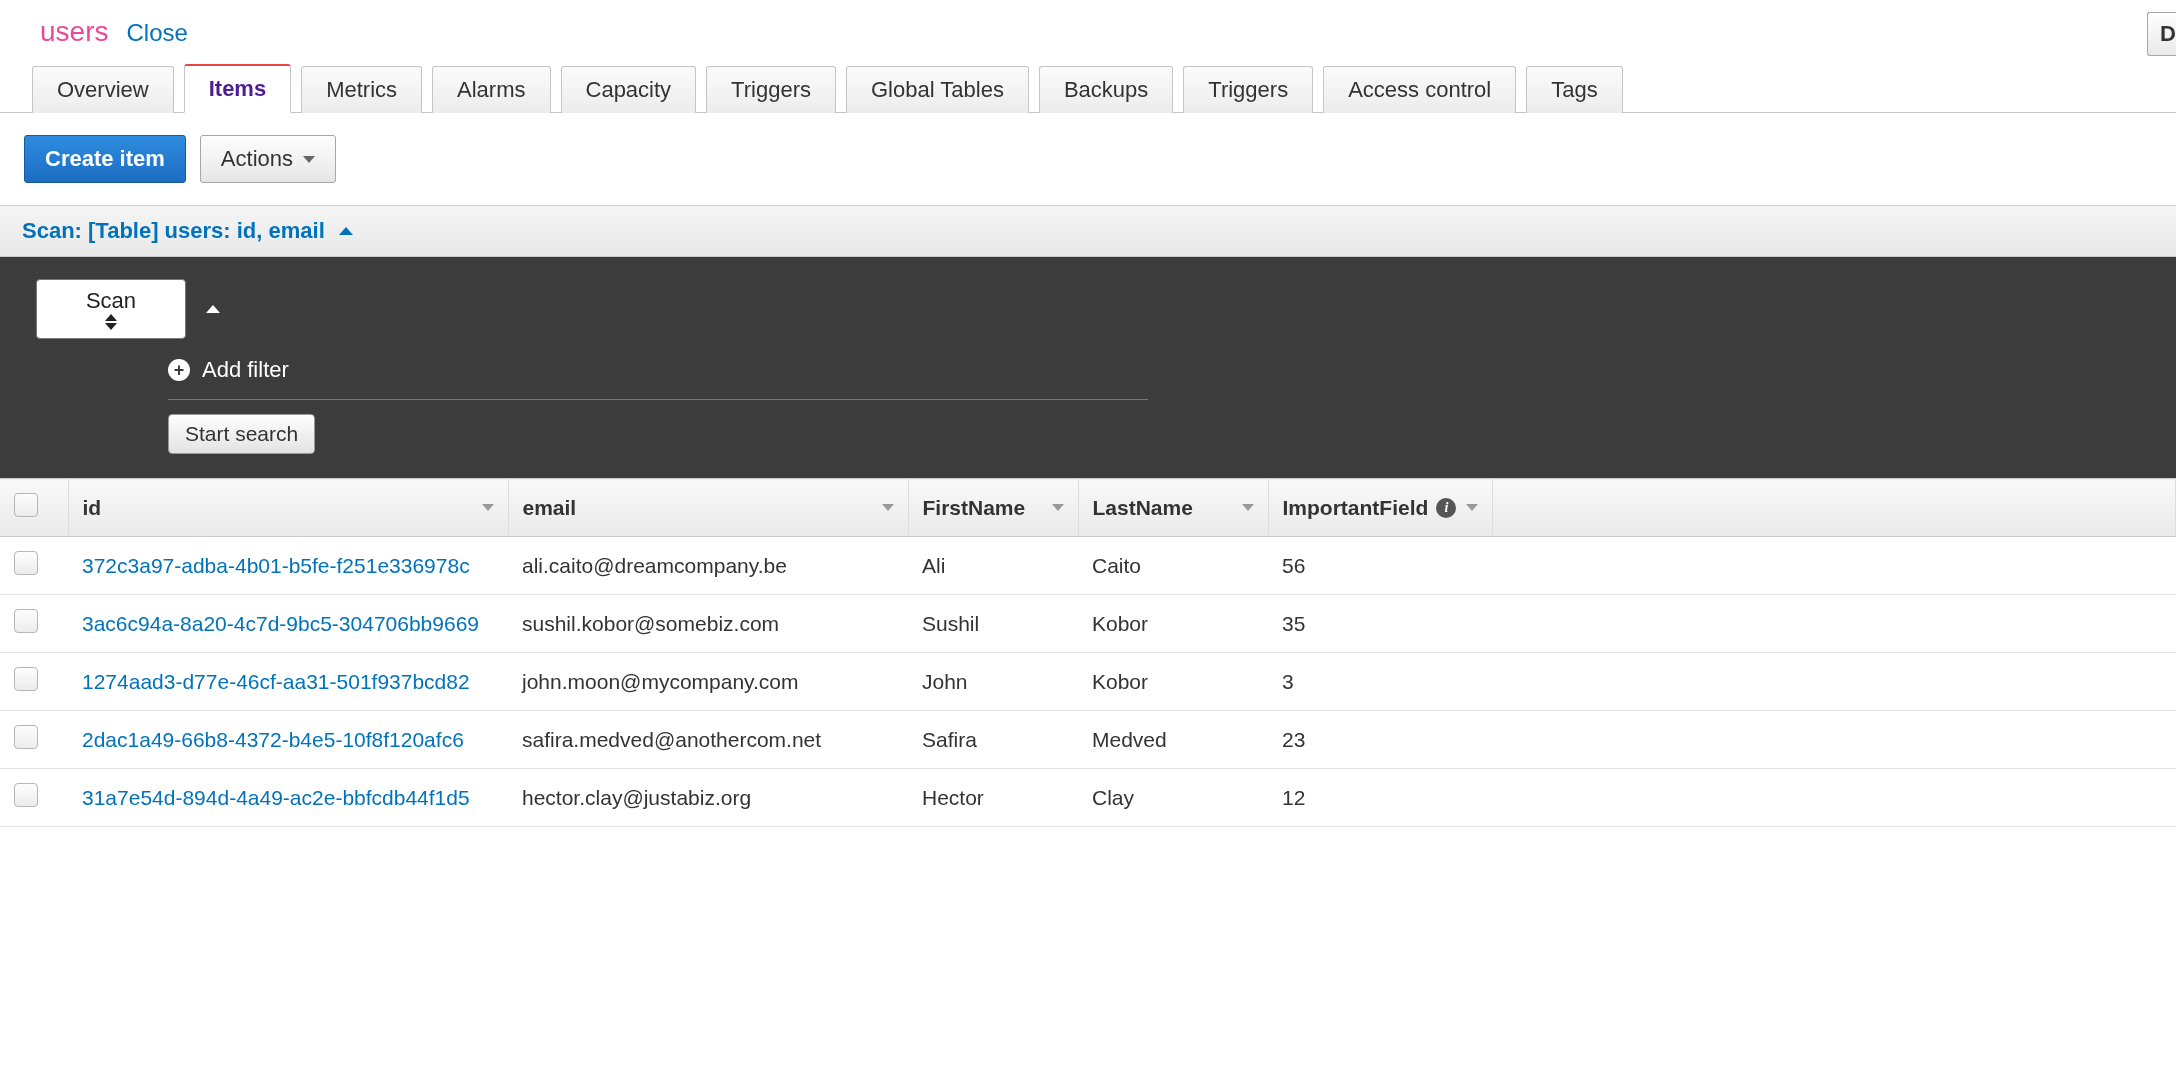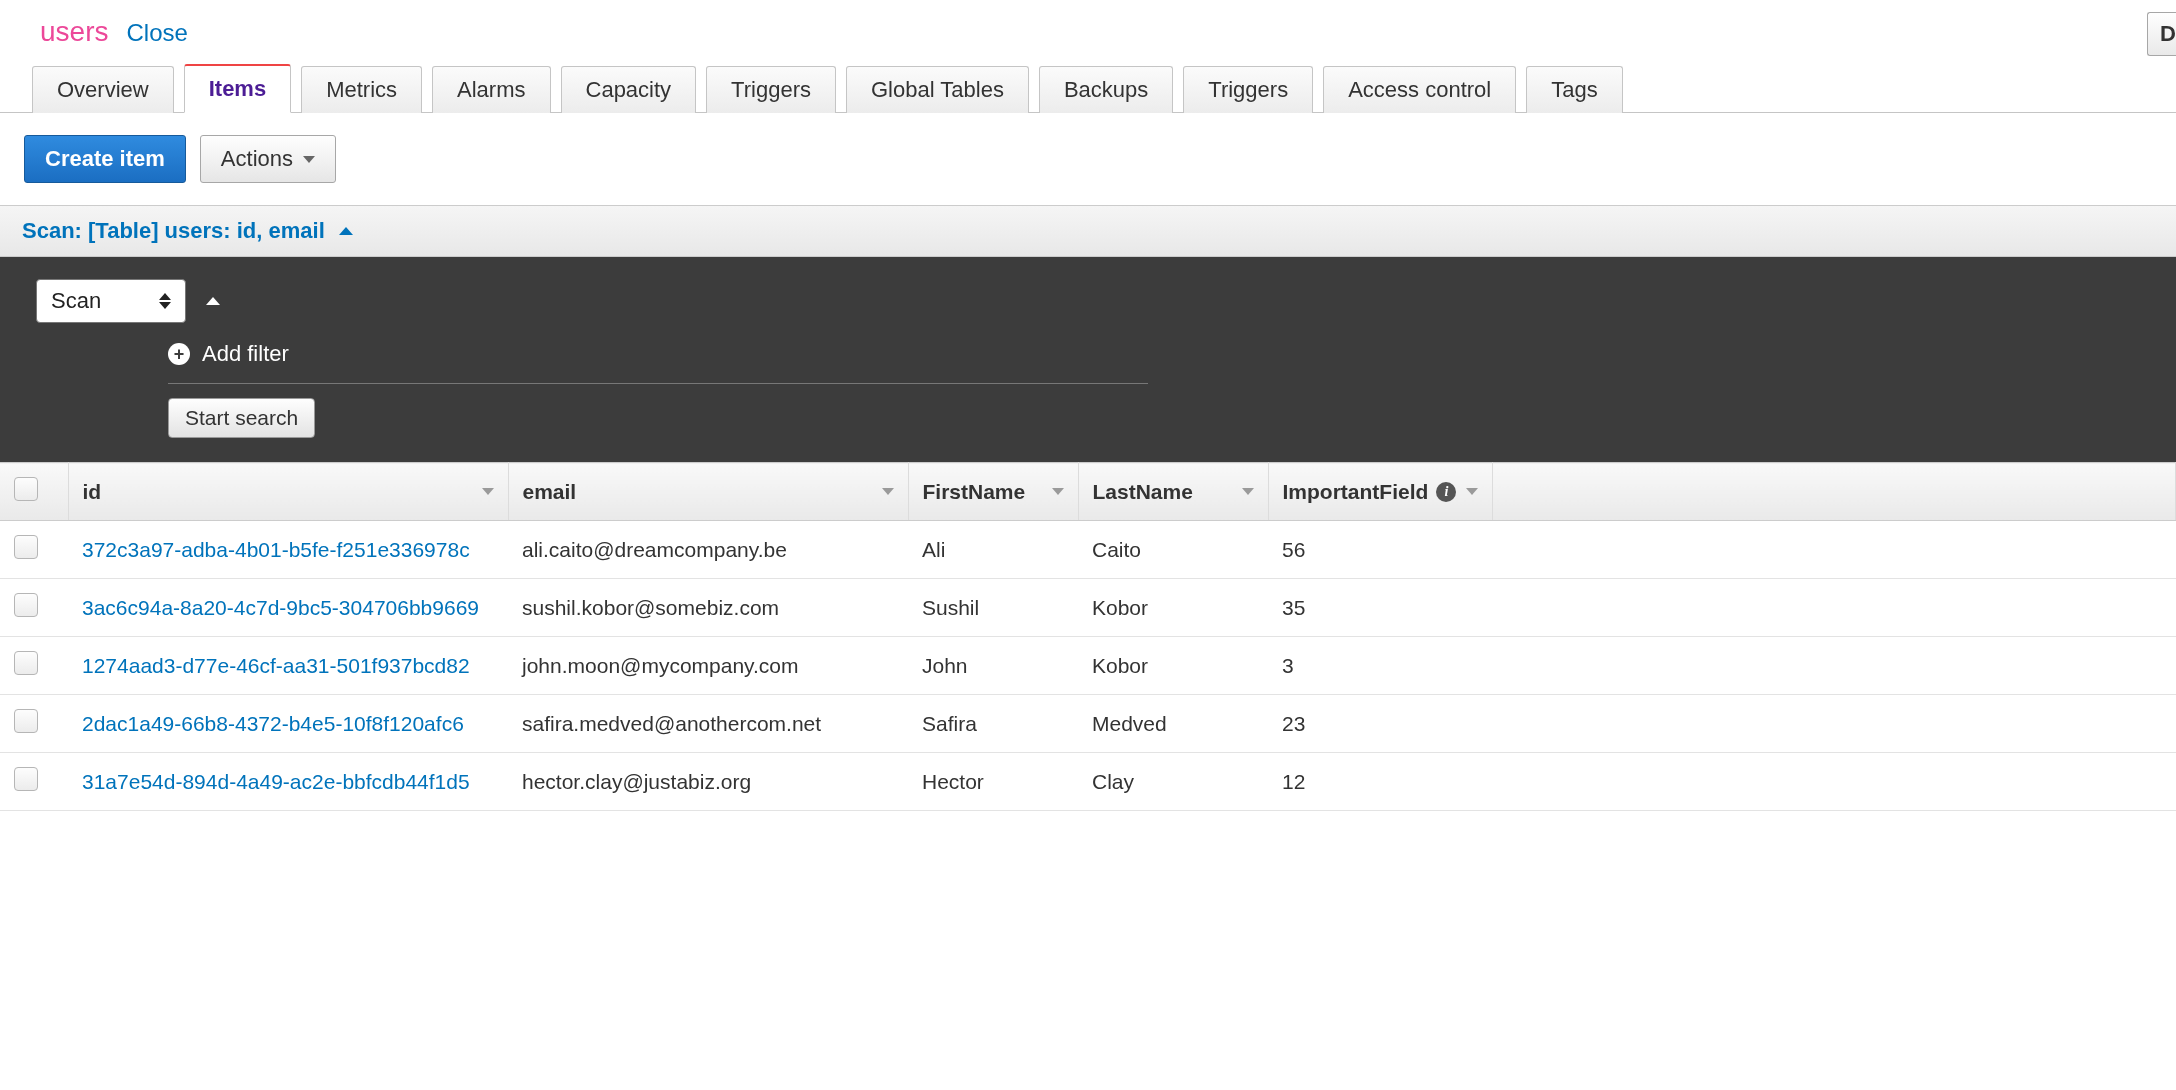--- a/index.html
+++ b/index.html
@@ -130,20 +130,21 @@
     background: #fff;
     color: #222;
     border: 1px solid #777;
     border-radius: 4px;
     padding: 8px 14px;
     font-size: 22px;
     display: inline-flex;
     align-items: center;
     justify-content: space-between;
     cursor: pointer;
+    flex-direction: column;
   }
   .select-scan { width: 150px; }
   .select-table { width: 880px; }
   .updown {
     display: inline-flex;
     flex-direction: column;
     gap: 2px;
   }
   .updown .u {
     width:0;height:0;border-left:6px solid transparent;border-right:6px solid transparent;border-bottom:7px solid #222;

